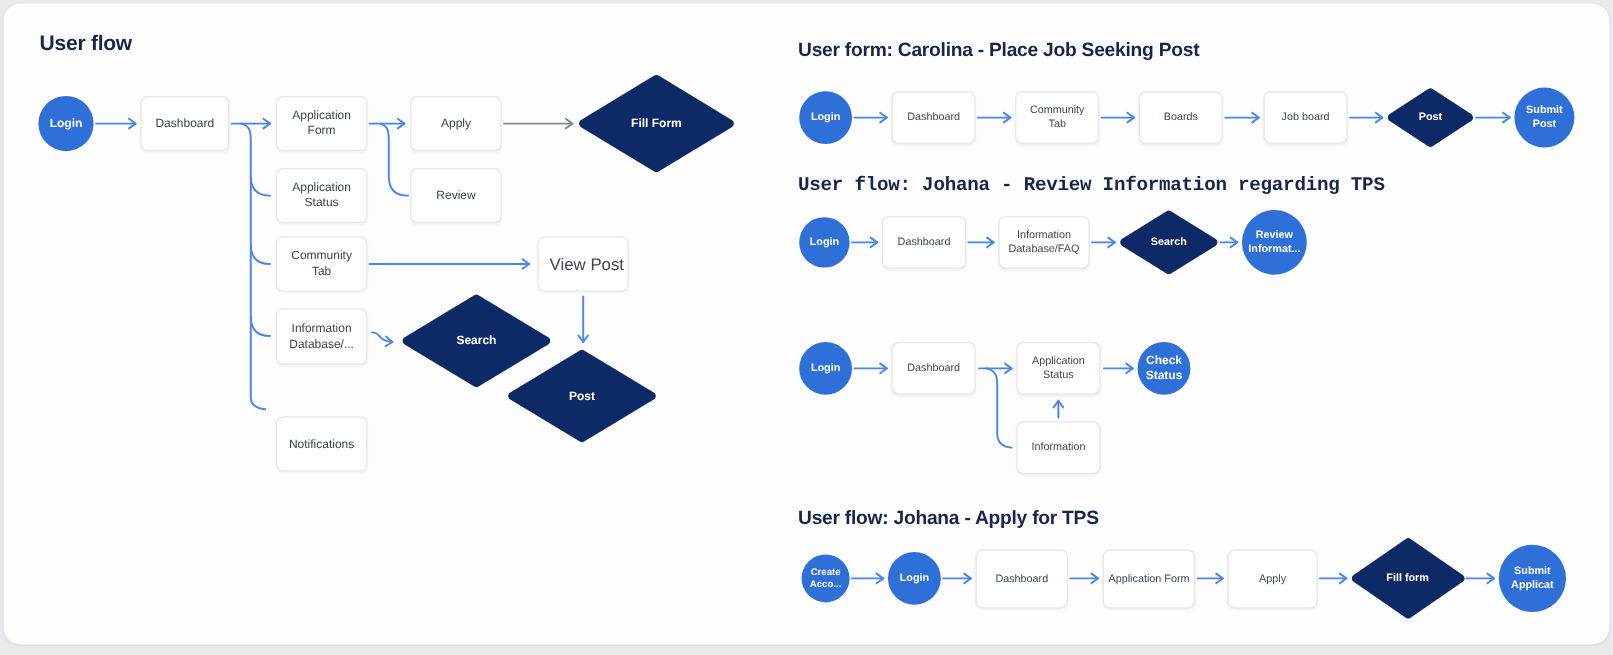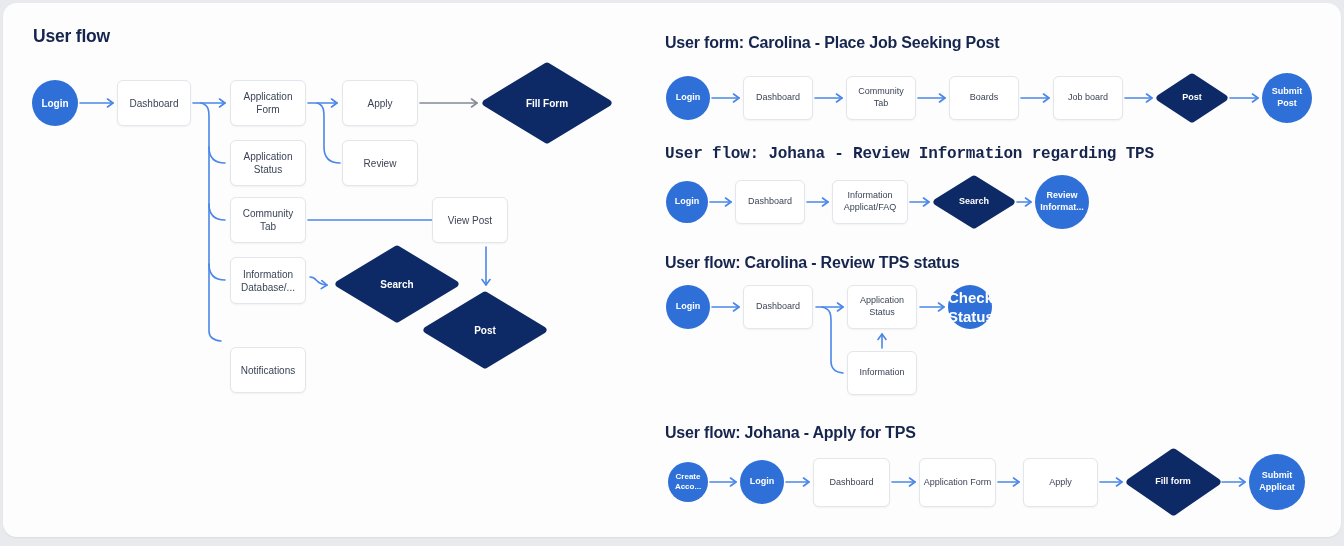--- a/index.html
+++ b/index.html
@@ -119,21 +119,21 @@
     </div>
     <div class="node box" style="font-size: 10px; left: 230px; top: 140px; width: 76px; height: 46px;">
       <span class="lbl">Application Status</span>
     </div>
     <div class="node box" style="font-size: 10px; left: 342px; top: 140px; width: 76px; height: 46px;">
       <span class="lbl">Review</span>
     </div>
     <div class="node box" style="font-size: 10px; left: 230px; top: 197px; width: 76px; height: 46px;">
       <span class="lbl">Community Tab</span>
     </div>
-    <div class="node box" style="font-size: 10px; left: 432px; top: 197px; width: 76px; height: 46px;">
+    <div class="node box" style="font-size: 14px; left: 448px; top: 197px; width: 76px; height: 46px; text-align: right;">
       <span class="lbl">View Post</span>
     </div>
     <div class="node box" style="font-size: 10px; left: 230px; top: 257px; width: 76px; height: 47px;">
       <span class="lbl">Information Database/...</span>
     </div>
     <div class="node diamond" style="font-size: 10px; left: 335px; top: 245px; width: 124px; height: 78px;">
       <svg width="124" height="78" viewBox="0 0 124 78">
         <polygon points="62,4 120,39 62,74 4,39" fill="#0e2a66" stroke="#0e2a66" stroke-width="7" stroke-linejoin="round"></polygon>
       </svg>
       <span class="lbl">Search</span>
@@ -173,42 +173,41 @@
       <span class="lbl">Submit Post</span>
     </div>
     <div class="flow-title" style="left: 665px; top: 145px; font-size: 16px; font-family: Liberation Mono, monospace;">User flow: Johana - Review Information regarding TPS</div>
     <div class="node circle" style="font-size: 9px; left: 666px; top: 181px; width: 42px; height: 42px;">
       <span class="lbl">Login</span>
     </div>
     <div class="node box" style="font-size: 9px; left: 735px; top: 180px; width: 70px; height: 44px;">
       <span class="lbl">Dashboard</span>
     </div>
     <div class="node box" style="font-size: 9px; left: 832px; top: 180px; width: 76px; height: 44px;">
-      <span class="lbl">Information Applicat/FAQ</span>
+      <span class="lbl">Information Database/FAQ</span>
     </div>
     <div class="node diamond" style="font-size: 9px; left: 933px; top: 175px; width: 82px; height: 54px;">
       <svg width="82" height="54" viewBox="0 0 82 54">
         <polygon points="41,4 78,27 41,50 4,27" fill="#0e2a66" stroke="#0e2a66" stroke-width="7" stroke-linejoin="round"></polygon>
       </svg>
       <span class="lbl">Search</span>
     </div>
     <div class="node circle" style="font-size: 9px; left: 1035px; top: 175px; width: 54px; height: 54px;">
       <span class="lbl">Review Informat...</span>
     </div>
-    <div class="flow-title" style="left: 665px; top: 254px; font-size: 16px;">User flow: Carolina - Review TPS status</div>
     <div class="node circle" style="font-size: 9px; left: 666px; top: 285px; width: 44px; height: 44px;">
       <span class="lbl">Login</span>
     </div>
     <div class="node box" style="font-size: 9px; left: 743px; top: 285px; width: 70px; height: 44px;">
       <span class="lbl">Dashboard</span>
     </div>
     <div class="node box" style="font-size: 9px; left: 847px; top: 285px; width: 70px; height: 44px;">
       <span class="lbl">Application Status</span>
     </div>
-    <div class="node circle" style="font-size: 15px; left: 948px; top: 285px; width: 44px; height: 44px;">
+    <div class="node circle" style="font-size: 10px; left: 948px; top: 285px; width: 44px; height: 44px;">
       <span class="lbl">Check Status</span>
     </div>
     <div class="node box" style="font-size: 9px; left: 847px; top: 351px; width: 70px; height: 44px;">
       <span class="lbl">Information</span>
     </div>
     <div class="flow-title" style="left: 665px; top: 424px; font-size: 16px;">User flow: Johana - Apply for TPS</div>
     <div class="node circle" style="font-size: 8px; left: 668px; top: 462px; width: 40px; height: 40px;">
       <span class="lbl">Create Acco...</span>
     </div>
     <div class="node circle" style="font-size: 9px; left: 740px; top: 460px; width: 44px; height: 44px;">

